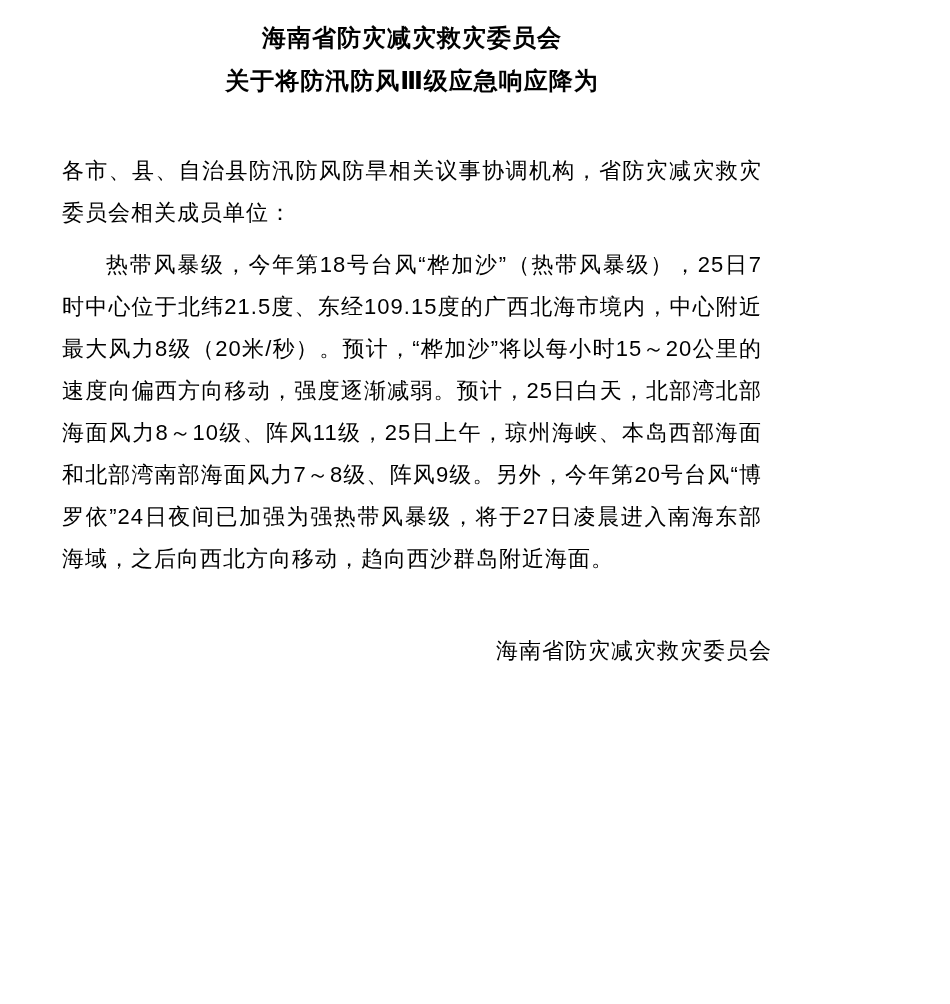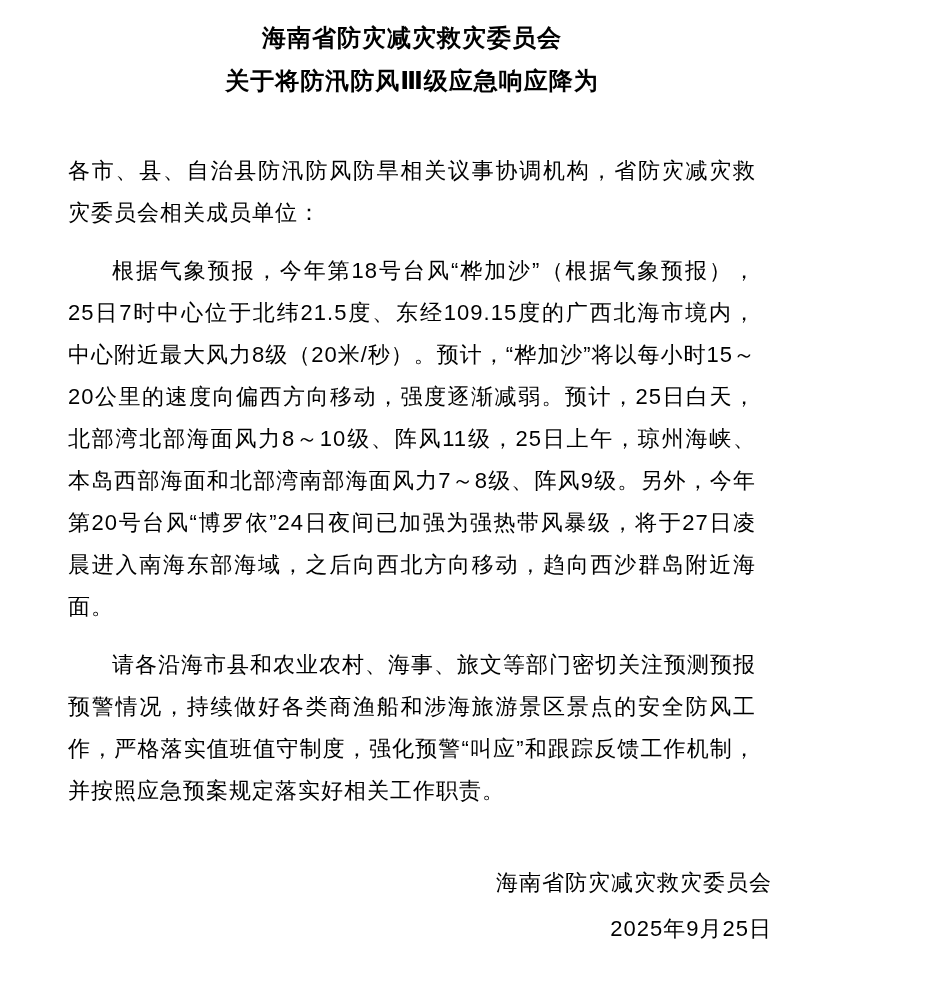--- a/index.html
+++ b/index.html
@@ -28,21 +28,21 @@
     letter-spacing: 1px;
   }
   .doc-body {
     margin-top: 48px;
     font-size: 22px;
     line-height: 42px;
     letter-spacing: 1px;
     text-align: justify;
   }
   .doc-body p {
-    margin: 16px;
+    margin: 10px;
     padding: 0;
   }
   .para-indent {
     text-indent: 2em;
   }
   .red-bold {
     font-weight: 700;
   }
   .signature-block {
     margin-top: 48px;
@@ -58,24 +58,22 @@
 <div class="page">
 
   <div class="title-block">
     <div>海南省防灾减灾救灾委员会</div>
     <div>关于将防汛防风Ⅲ级应急响应降为</div>
   </div>
 
   <div class="doc-body">
     <p>各市、县、自治县防汛防风防旱相关议事协调机构，省防灾减灾救灾委员会相关成员单位：</p>
 
-    <p class="para-indent">根据气象预报，今年第18号台风“桦加沙”（根据气象预报），25日7时中心位于北纬21.5度、东经109.15度的广西北海市境内，中心附近最大风力8级（20米/秒）。预计，“桦加沙”将以每小时15～20公里的速度向偏西方向移动，强度逐渐减弱。预计，25日白天，北部湾北部海面风力8～10级、阵风11级，25日上午，琼州海峡、本岛西部海面和北部湾南部海面风力7～8级、阵风9级。另外，今年第20号台风“博罗依”24日夜间已加强为强热带风暴级，将于27日凌晨进入南海东部海域，之后向西北方向移动，趋向西沙群岛附近海面。</p>
+    <p class="para-indent">热带风暴级，今年第18号台风“桦加沙”（热带风暴级），25日7时中心位于北纬21.5度、东经109.15度的广西北海市境内，中心附近最大风力8级（20米/秒）。预计，“桦加沙”将以每小时15～20公里的速度向偏西方向移动，强度逐渐减弱。预计，25日白天，北部湾北部海面风力8～10级、阵风11级，25日上午，琼州海峡、本岛西部海面和北部湾南部海面风力7～8级、阵风9级。另外，今年第20号台风“博罗依”24日夜间已加强为强热带风暴级，将于27日凌晨进入南海东部海域，之后向西北方向移动，趋向西沙群岛附近海面。</p>
 
 
-    <p class="para-indent">请各沿海市县和农业农村、海事、旅文等部门密切关注预测预报预警情况，持续做好各类商渔船和涉海旅游景区景点的安全防风工作，严格落实值班值守制度，强化预警“叫应”和跟踪反馈工作机制，并按照应急预案规定落实好相关工作职责。</p>
   </div>
 
   <div class="signature-block">
     <div>海南省防灾减灾救灾委员会</div>
-    <div>2025年9月25日</div>
   </div>
 
 </div>
 
 </body></html>

